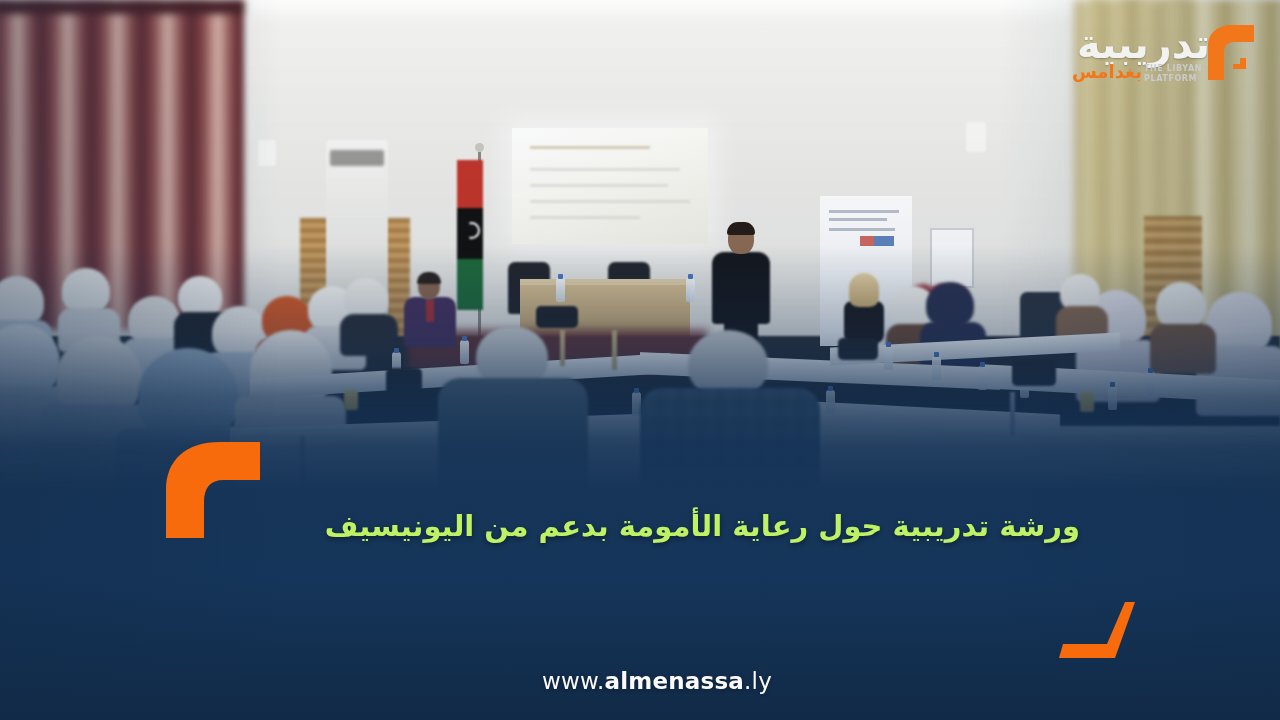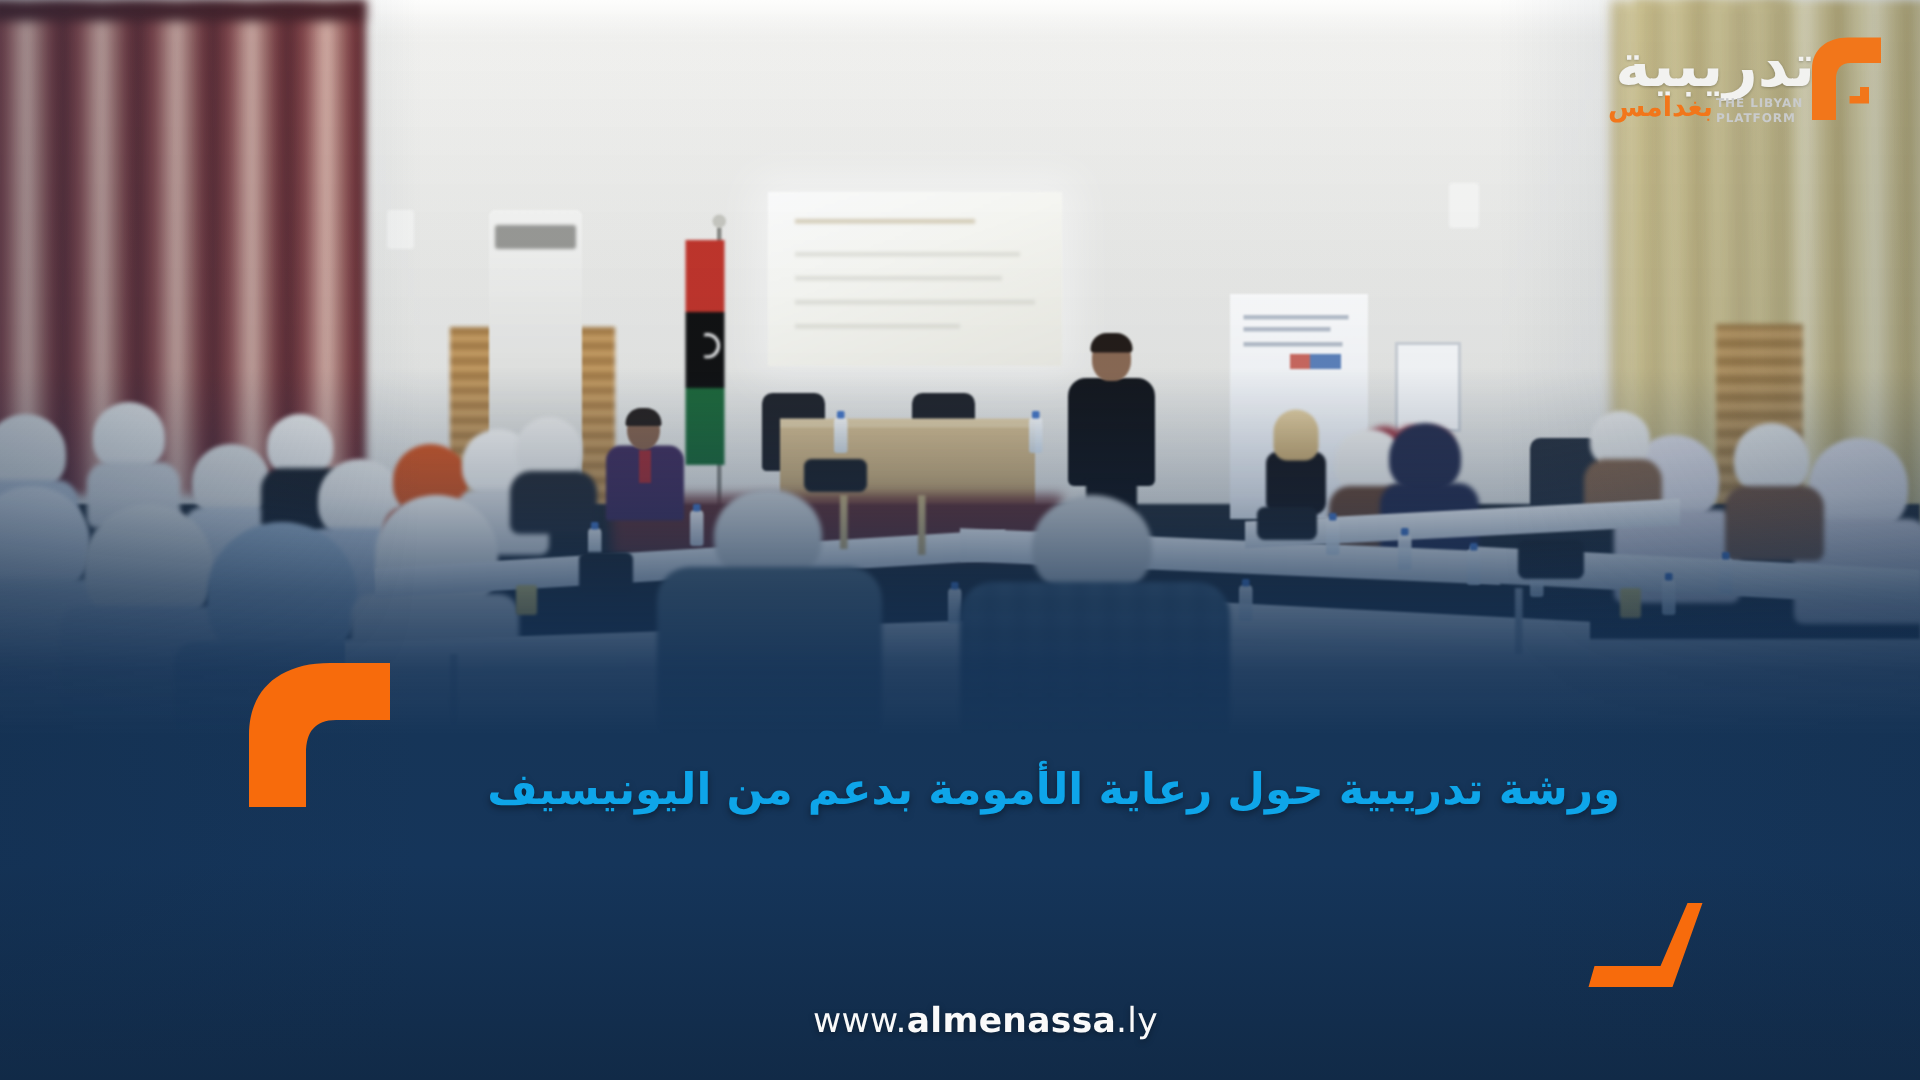--- a/index.html
+++ b/index.html
@@ -317,21 +317,21 @@
   }
   .logo-mark{ position:absolute; right:-4px; top:2px; width:60px; height:62px; }
 
   
   .deco-left{ position:absolute; left:158px; top:440px; width:106px; height:100px; }
   .deco-right{ position:absolute; left:1055px; top:600px; width:84px; height:62px; }
 
   
   .headline{
     position:absolute; left:200px; top:500px; width:880px;
-    text-align:right; direction:rtl; color:#0ea5e9;
+    text-align:right; direction:rtl; color:#bef264;
     font-size:29px; font-weight:bold; line-height:1.85;
     letter-spacing:.2px;
     text-shadow:0 2px 5px rgba(0,0,0,.40);
   }
   .headline .l2{ display:block; }
 
   
   .url{
     position:absolute; left:17px; top:668px; width:1280px; text-align:center;
     color:#fafafa; font-size:23px; letter-spacing:.2px;

